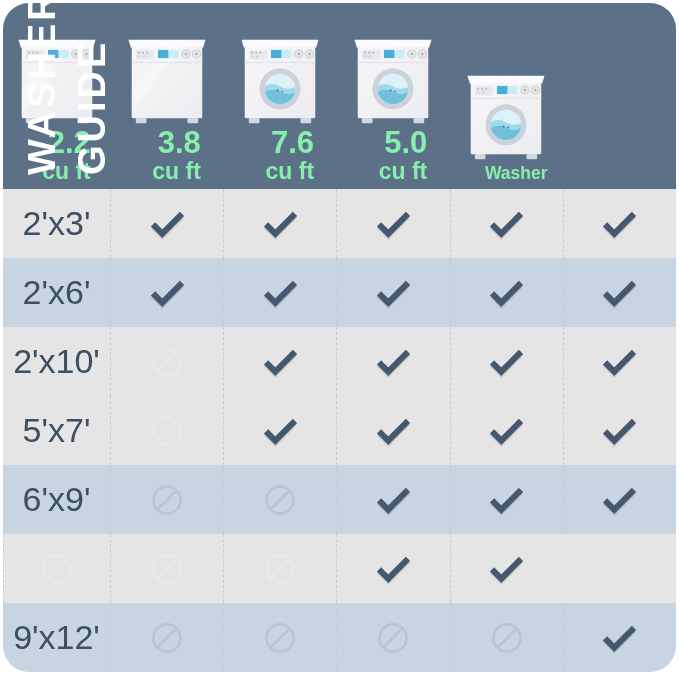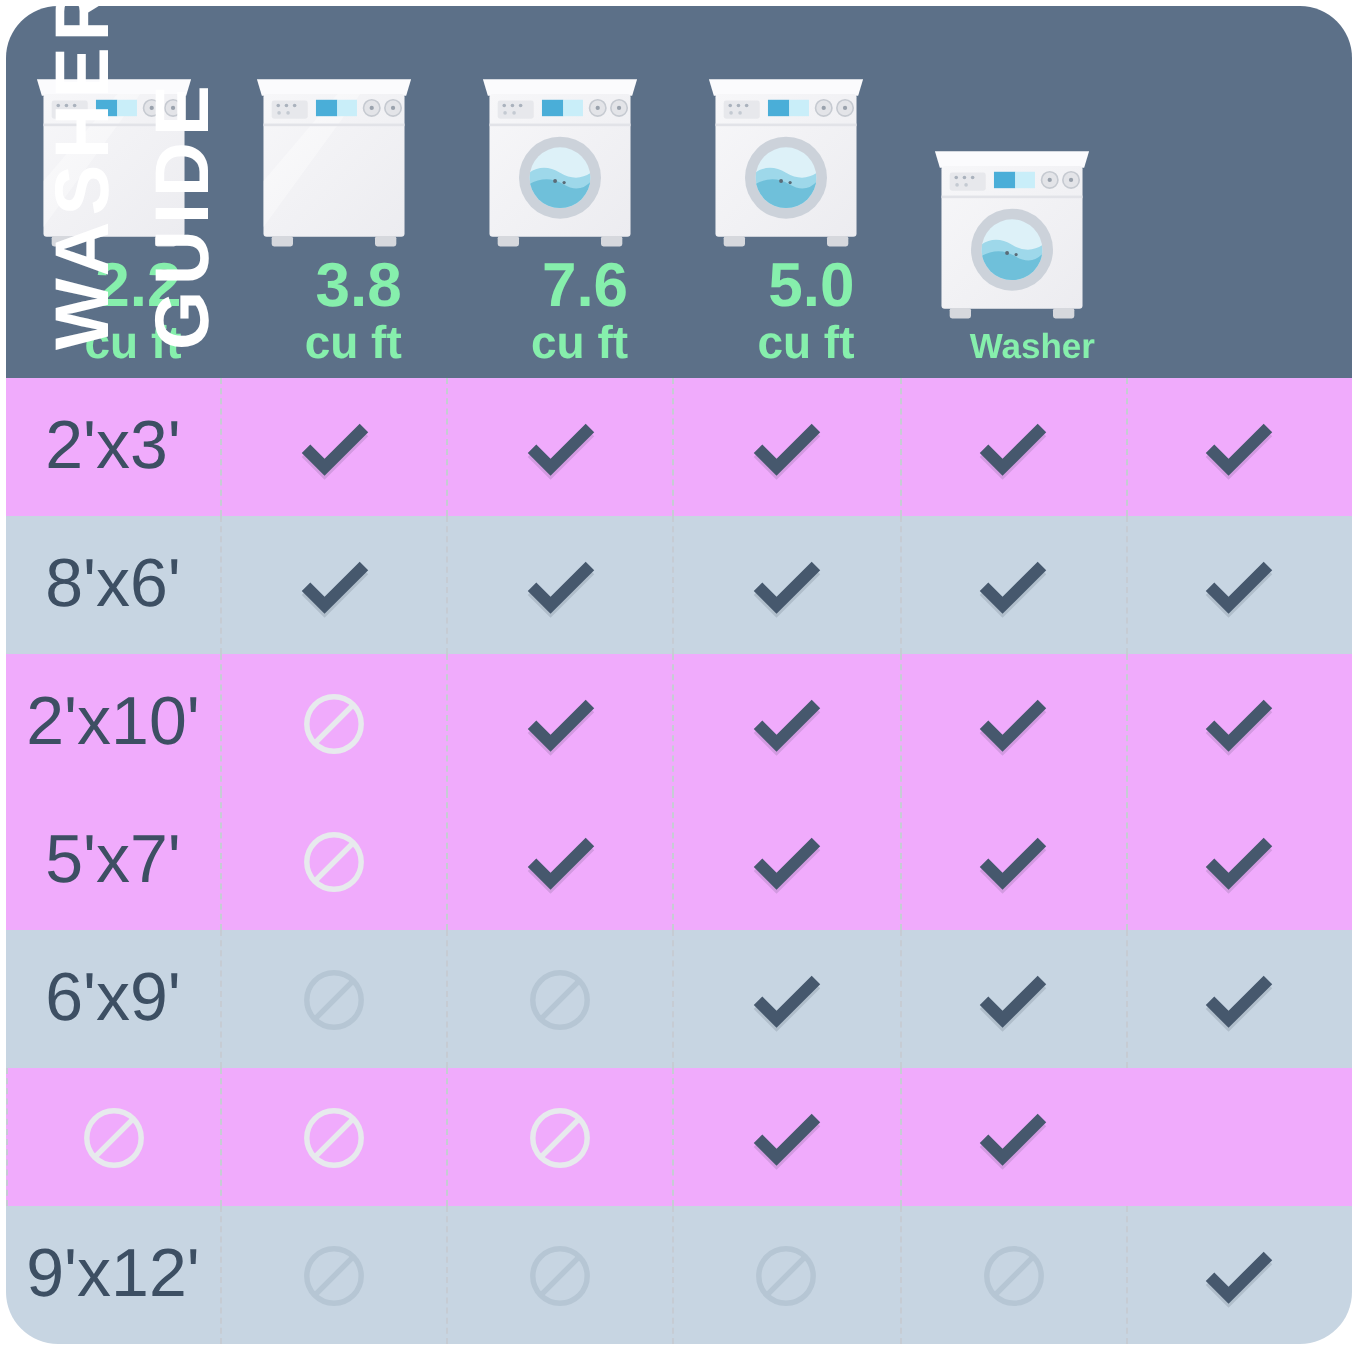--- a/index.html
+++ b/index.html
@@ -21,21 +21,21 @@
   .hcol:first-of-type{grid-column:2;}
   .washer-icon{width:82px;height:92px;margin-bottom:2px;}
   .washer-icon svg{width:82px;height:92px;display:block;}
   .cap{text-align:right;color:#86efac;}
   .cap-top{font-weight:bold;font-size:31px;line-height:32px;}
   .cap-bot{font-weight:bold;font-size:23px;line-height:25px;margin-left:20px;}
   .hcol.small .cap-top{font-size:17.5px;line-height:21px;}
   .hcol.small .cap-bot{font-size:17.5px;line-height:21px;}
   
   .rows{height:483px;display:flex;flex-direction:column;}
-  .row{flex:1;display:grid;grid-template-columns:107px repeat(5,1fr);background:#f0abfc;}
+  .row{flex:1;display:grid;grid-template-columns:107px repeat(5,1fr);background:#e5e5e5;}
   .row.alt{background:#c7d5e2;}
   .rlabel{display:flex;align-items:center;justify-content:center;
           font-size:34px;color:#3d4f63;}
   .cell{display:flex;align-items:center;justify-content:center;
         border-left:1px dashed #c6ccd4;}
   .check-svg{width:37px;height:30px;filter:drop-shadow(0 2px 0 rgba(44,58,74,0.15));}
   .no-svg{width:34px;height:34px;}
   .no-svg .no-stroke{stroke:#e7eaed;}
   .row.alt .no-svg .no-stroke{stroke:#b6c6d4;}
   .defs-hidden{position:absolute;width:0;height:0;overflow:hidden;}
@@ -183,21 +183,21 @@
               <path d="M5 19 L16.5 30.5 L41 6" fill="none" stroke="#46586d" stroke-width="7.5" stroke-linecap="butt" stroke-linejoin="miter"></path>
             </svg>
           </div>
           <div class="cell">
             <svg class="check-svg" viewBox="0 0 46 37">
               <path d="M5 19 L16.5 30.5 L41 6" fill="none" stroke="#46586d" stroke-width="7.5" stroke-linecap="butt" stroke-linejoin="miter"></path>
             </svg>
           </div>
         </div>
         <div class="row alt">
-          <div class="rlabel">8'x6'</div>
+          <div class="rlabel">2'x6'</div>
           <div class="cell">
             <svg class="check-svg" viewBox="0 0 46 37">
               <path d="M5 19 L16.5 30.5 L41 6" fill="none" stroke="#46586d" stroke-width="7.5" stroke-linecap="butt" stroke-linejoin="miter"></path>
             </svg>
           </div>
           <div class="cell">
             <svg class="check-svg" viewBox="0 0 46 37">
               <path d="M5 19 L16.5 30.5 L41 6" fill="none" stroke="#46586d" stroke-width="7.5" stroke-linecap="butt" stroke-linejoin="miter"></path>
             </svg>
           </div>

